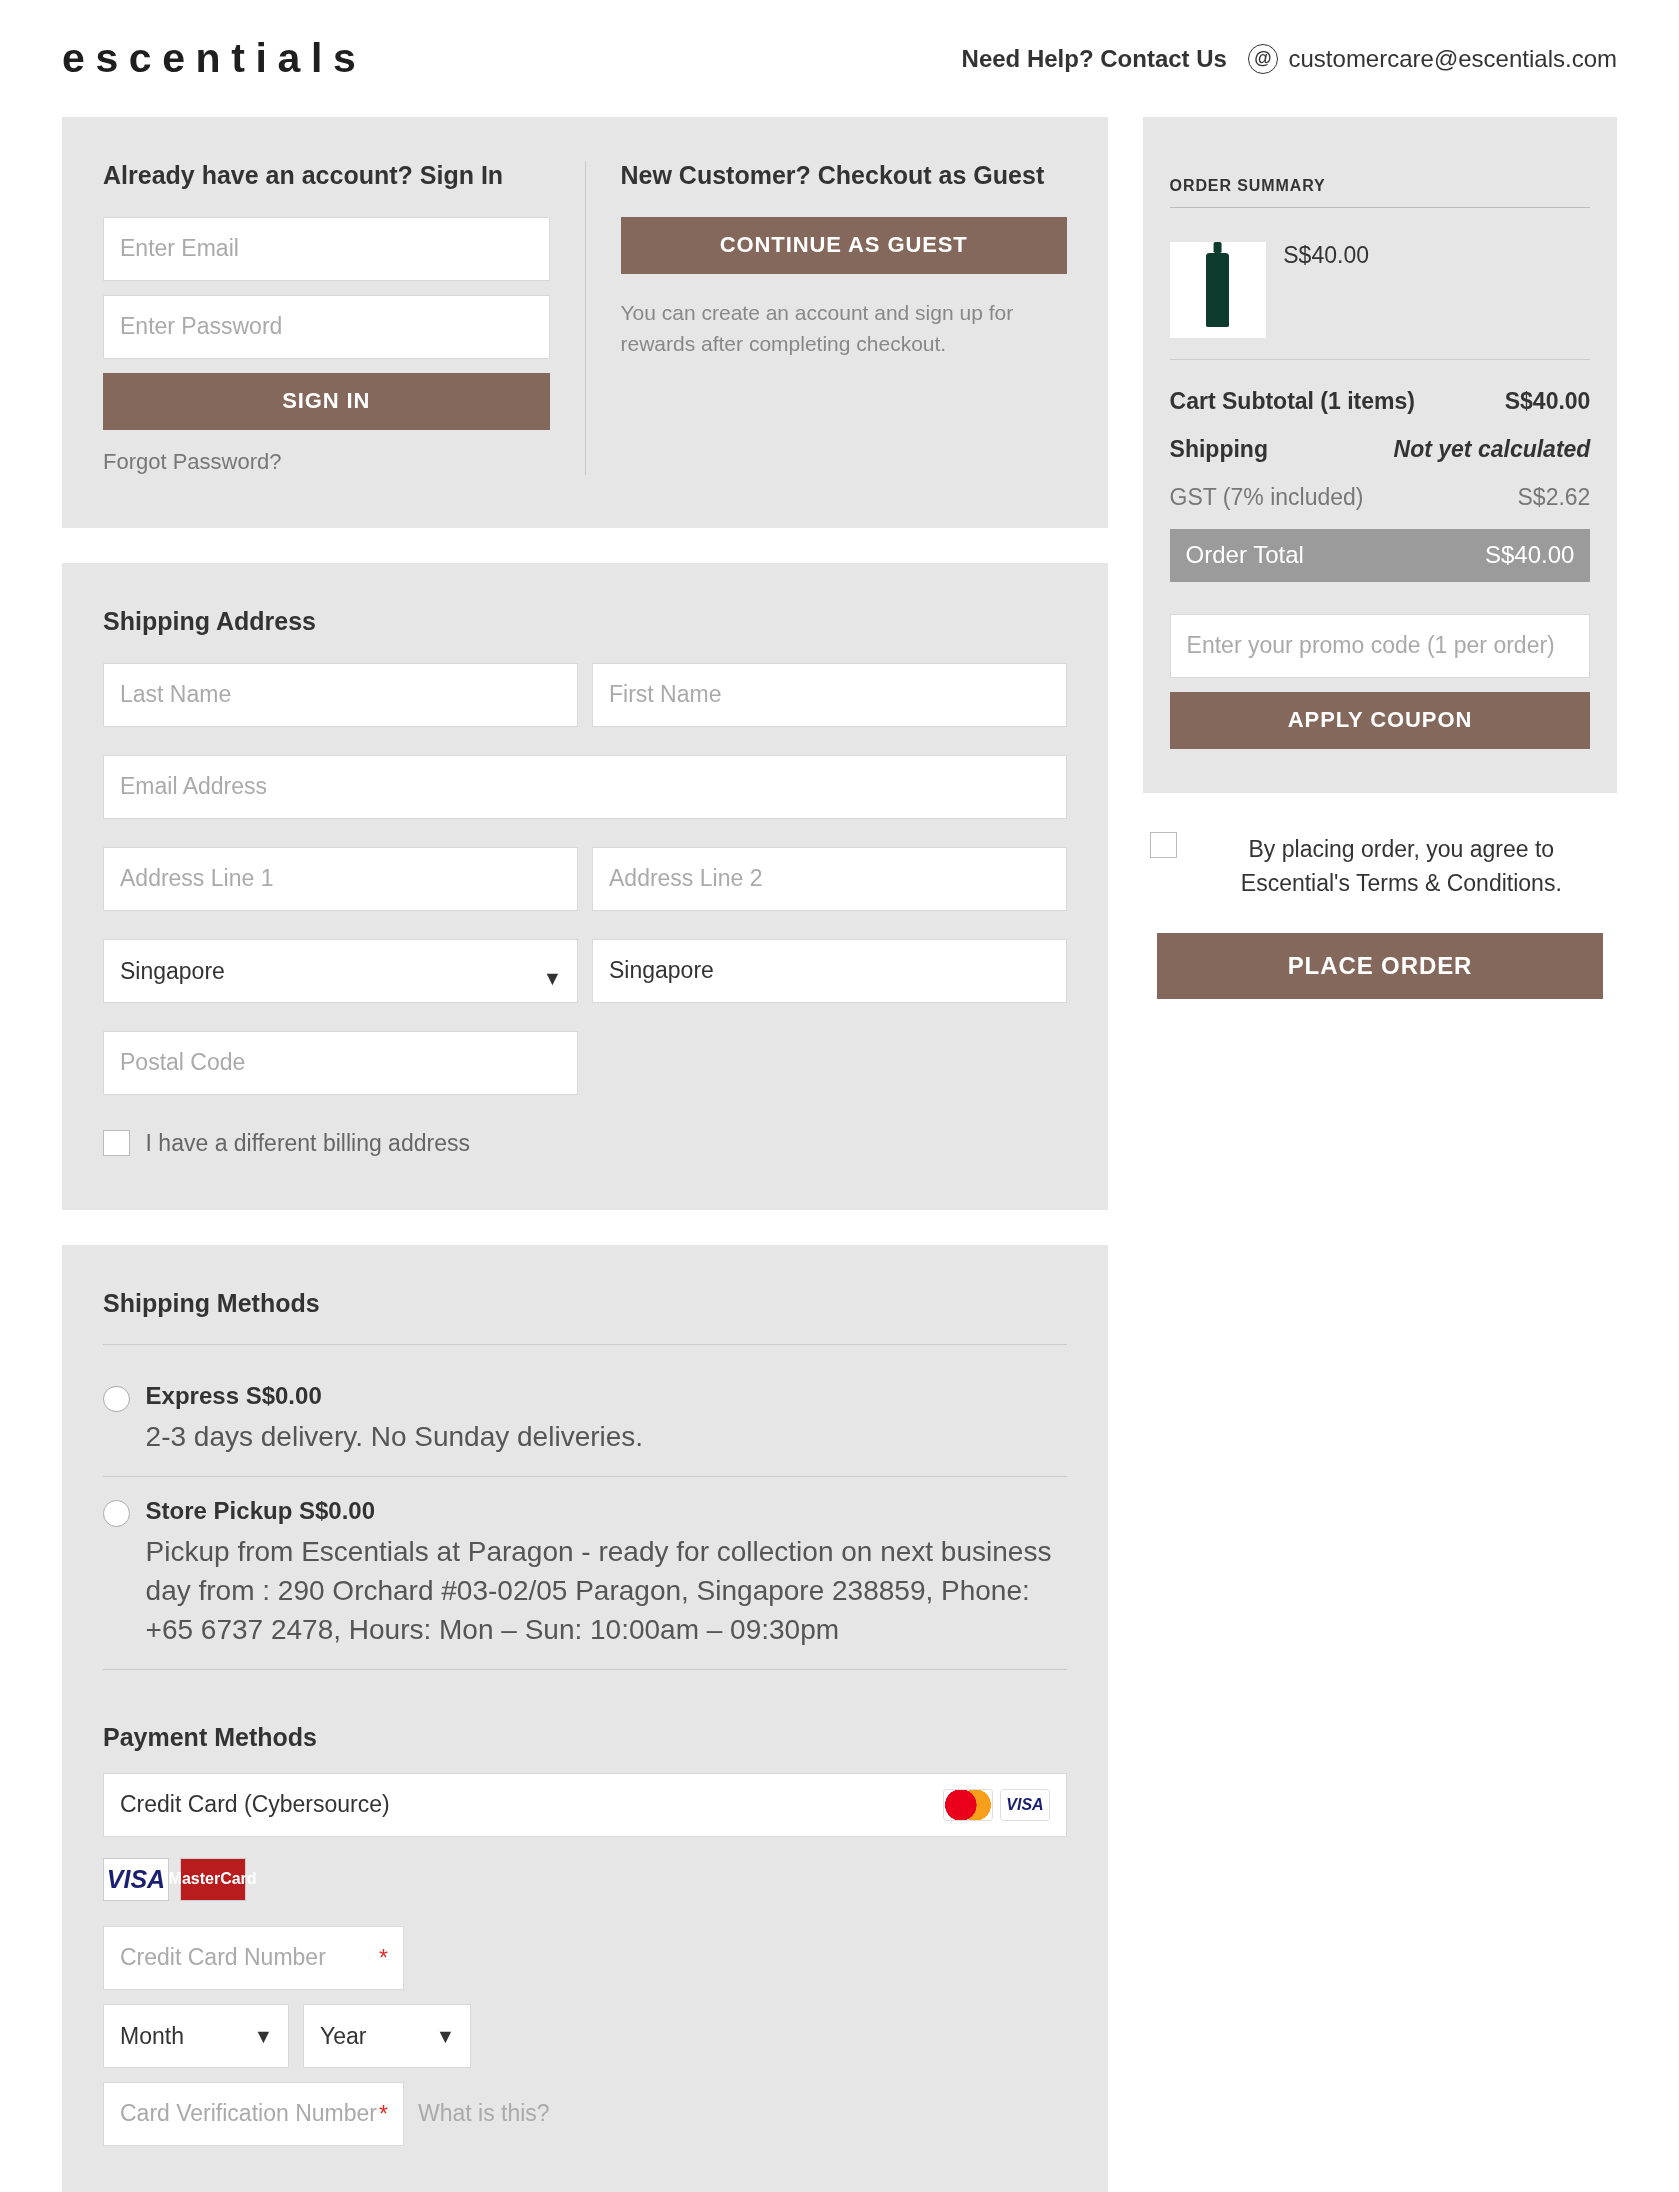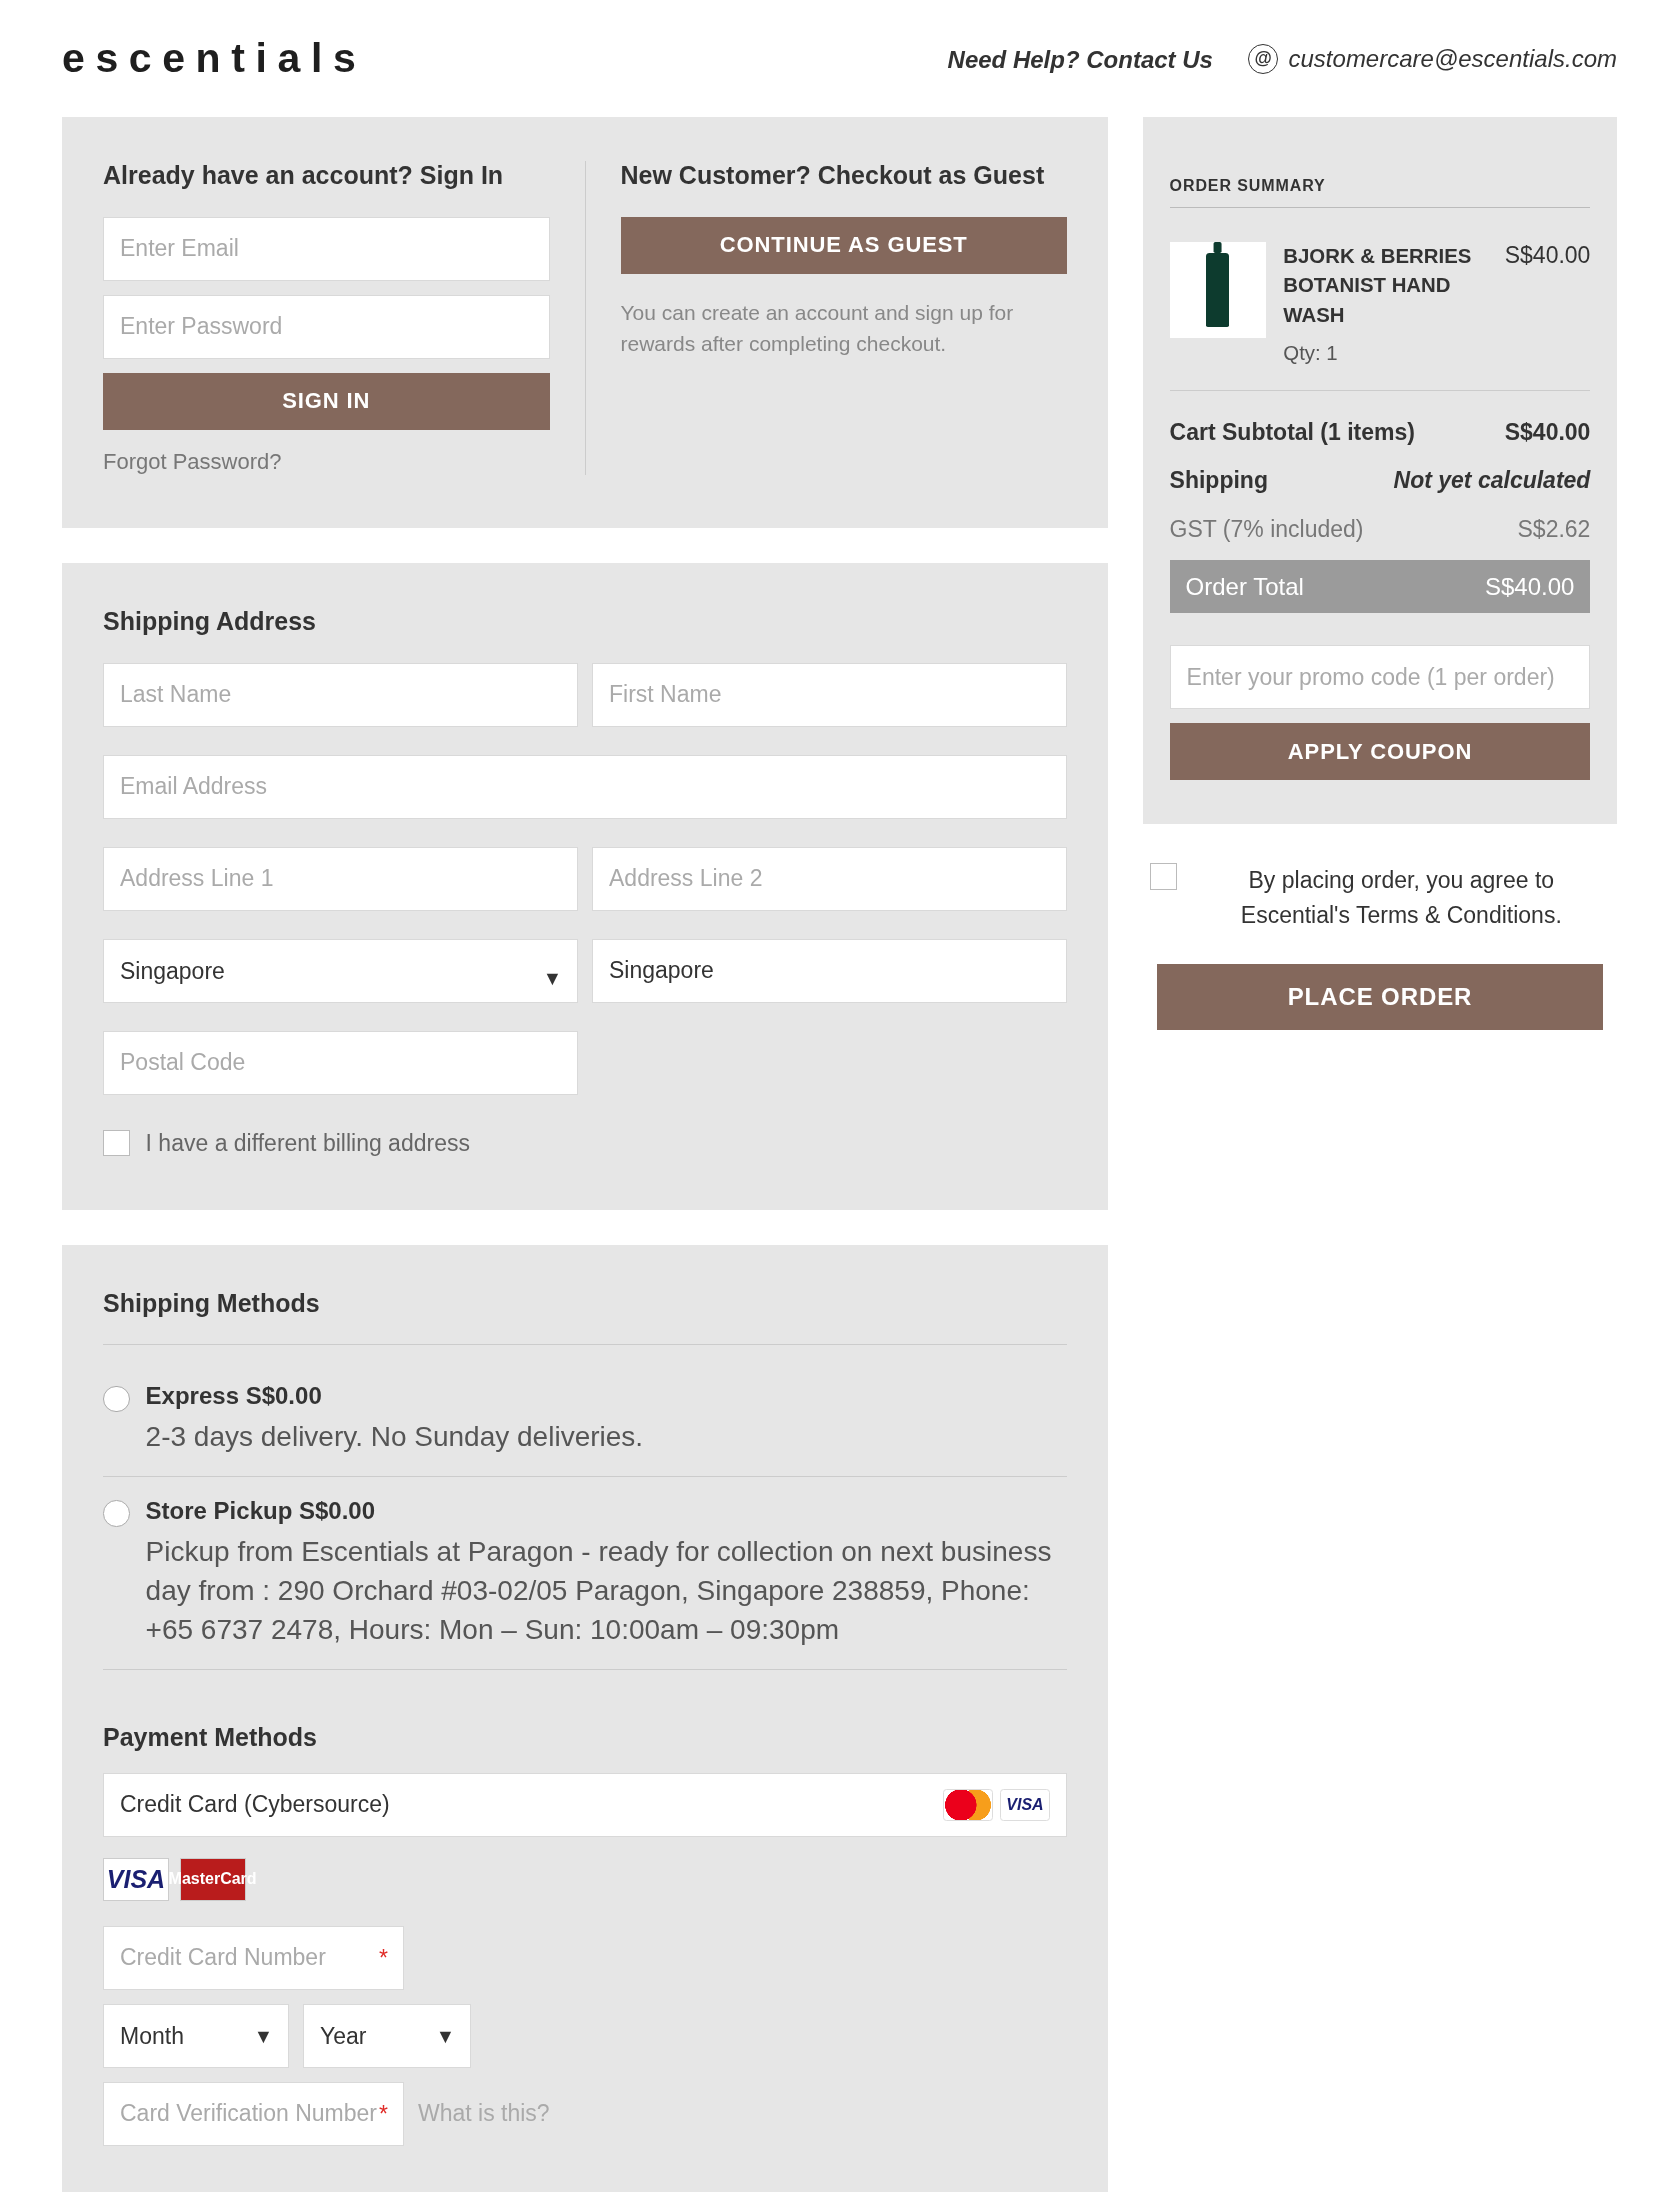--- a/index.html
+++ b/index.html
@@ -2,21 +2,21 @@
 <html style="font-size:14px"><head>
 <meta charset="utf-8">
 <style>
   * { box-sizing: border-box; margin: 0; padding: 0; }
   body { font-family: "Helvetica Neue", Arial, sans-serif; color: #333; font-size: 25px; background:#fff; }
   .page { width: 1679px; margin: 0 auto; }
 
   
   .header { display:flex; align-items:center; justify-content:space-between; padding: 35px 62px 35px 62px; }
   .logo { font-size: 41px; letter-spacing: 10.6px; font-weight: 700; color:#1f1f1f; text-transform: lowercase; font-family: Arial, sans-serif;}
-  .header-right { display:flex; align-items:flex-end; gap: 35px; font-weight:700; font-size: 24px; font-style: italic; }
+  .header-right { display:flex; align-items:center; gap: 21px; font-weight:700; font-size: 24px; }
   .email-wrap { display:flex; align-items:center; gap: 10.6px; font-weight:400; color:#333; }
   .at-icon { width:30px; height:30px; border:1.8px solid #333; border-radius:50%; display:flex; align-items:center; justify-content:center; font-size:17.7px; font-weight:700;}
 
   .main { display:flex; gap: 35px; padding: 0 62px 71px 62px; }
   .left-col { flex: 0 0 1046px; display:flex; flex-direction:column; gap: 35px; border-radius: 20px;}
   .right-col { flex: 1; }
 
   .panel { background:#e6e6e6; padding: 44px 41px 53px 41px; }
   .panel-title { font-weight:700; font-size: 25px; margin-bottom: 26.6px; color:#333; }
 
@@ -206,25 +206,20 @@
     </div>
 
     <div class="right-col">
       <div class="summary">
         <h3>ORDER SUMMARY</h3>
 
         <div class="item-row">
           <div class="thumb">
               <div class="bottle"></div>
             </div>
-          <div class="item-info">
-            <div>BJORK &amp; BERRIES</div>
-            <div>BOTANIST HAND WASH</div>
-            <div class="qty">Qty: 1</div>
-          </div>
           <div class="item-price">S$40.00</div>
         </div>
 
         <div class="totals">
           <div class="trow bold">
             <span>Cart Subtotal (1 items)</span>
             <span>S$40.00</span>
           </div>
           <div class="trow bold">
             <span>Shipping</span>

